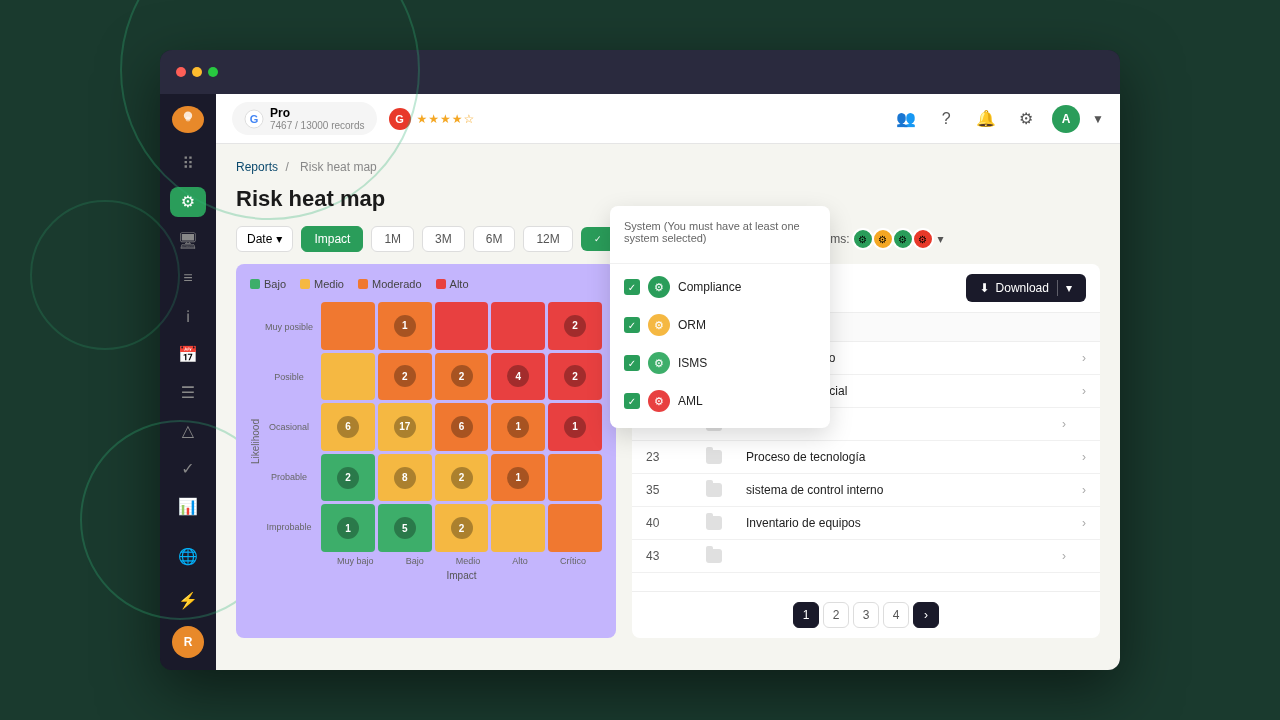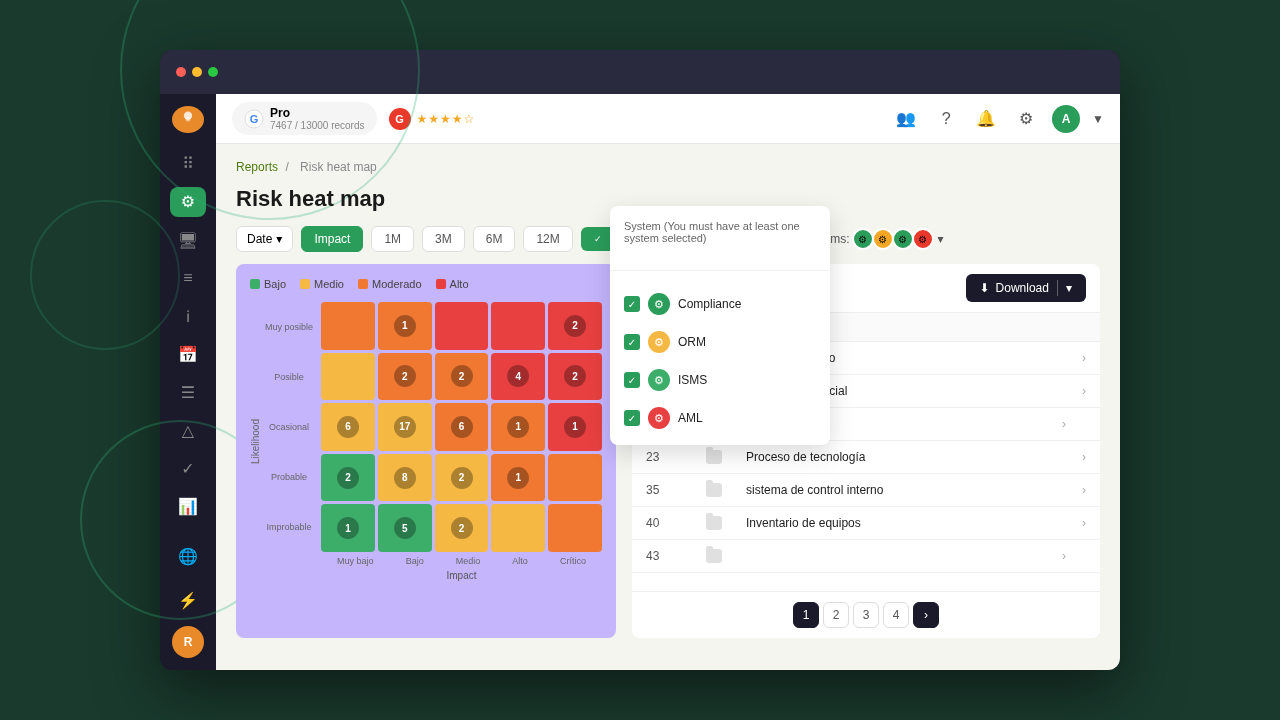--- a/index.html
+++ b/index.html
@@ -223,21 +223,21 @@
       padding: 16px 20px;
       overflow: hidden;
       position: relative;
     }
 
     .breadcrumb {
       font-size: 12px;
       color: #888;
       margin-bottom: 12px;
     }
-    .breadcrumb a { color: #4d7c0f; text-decoration: none; margin-top: 16px; }
+    .breadcrumb a { color: #0c4a6e; text-decoration: none; margin-top: 16px; }
     .breadcrumb span { margin: 0 4px; }
 
     .page-title {
       font-size: 22px;
       font-weight: 700;
       color: #1a1a1a;
       margin-bottom: 14px;
     }
 
     
@@ -575,25 +575,25 @@
       right: 290px;
       width: 220px;
       background: white;
       border-radius: 8px;
       box-shadow: 0 8px 24px rgba(0,0,0,0.15);
       padding: 8px 0;
       pointer-events: all;
       z-index: 200;
     }
     .dropdown-title {
-      padding: 6px 14px 26px;
+      padding: 6px 14px 19px;
       font-size: 11px;
       color: #666;
       border-bottom: 1px solid #f0f0f0;
-      margin-bottom: 14px;
+      margin-bottom: 4px;
     }
     .dropdown-item {
       display: flex;
       align-items: center;
       gap: 8px;
       padding: 8px 14px;
       cursor: pointer;
     }
     .dropdown-check {
       width: 16px;

